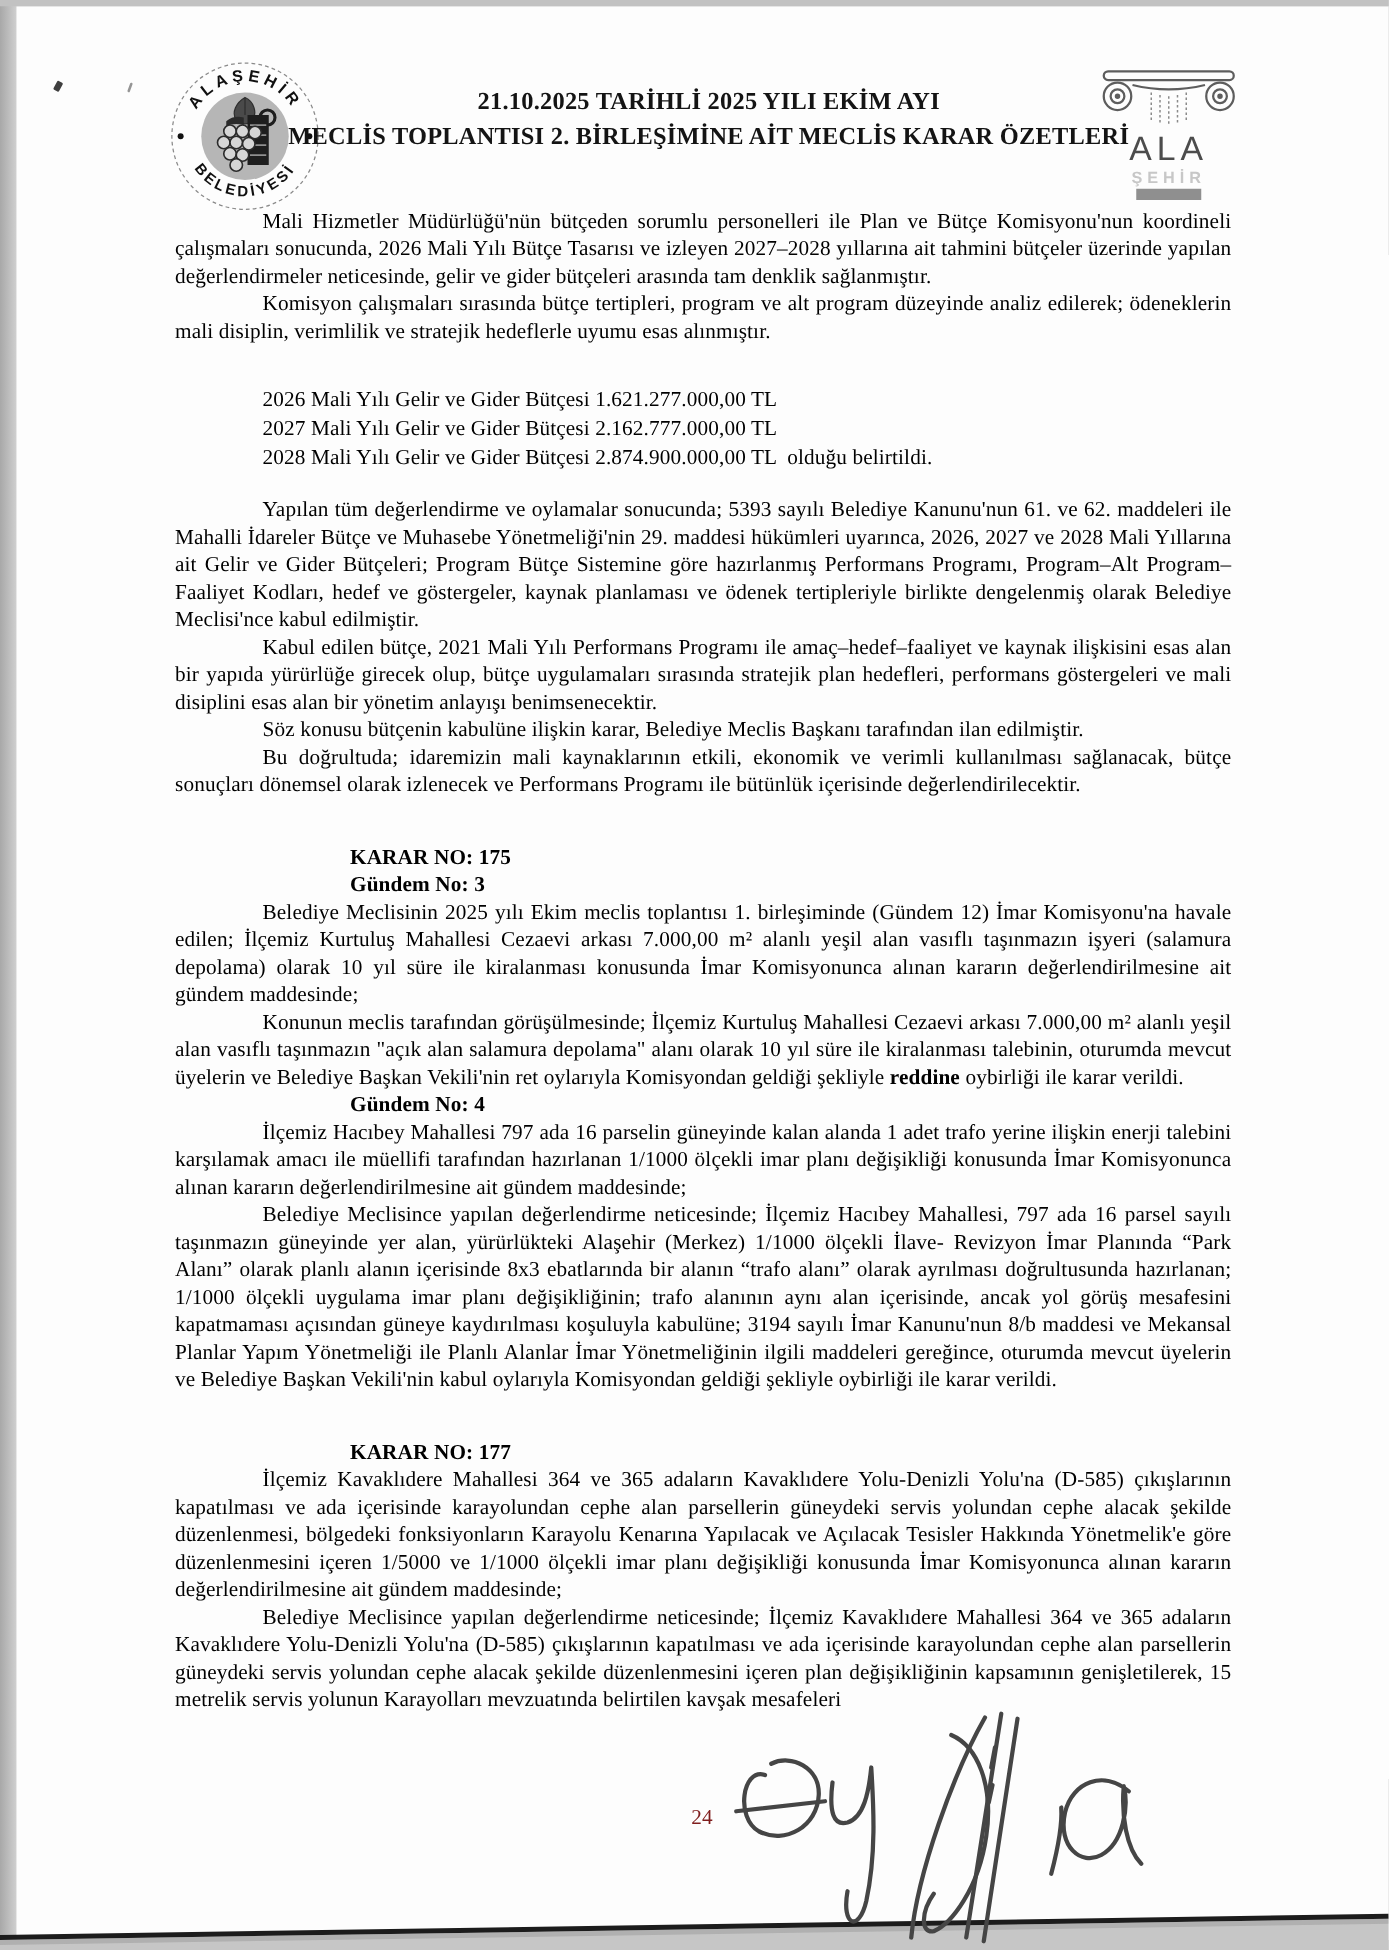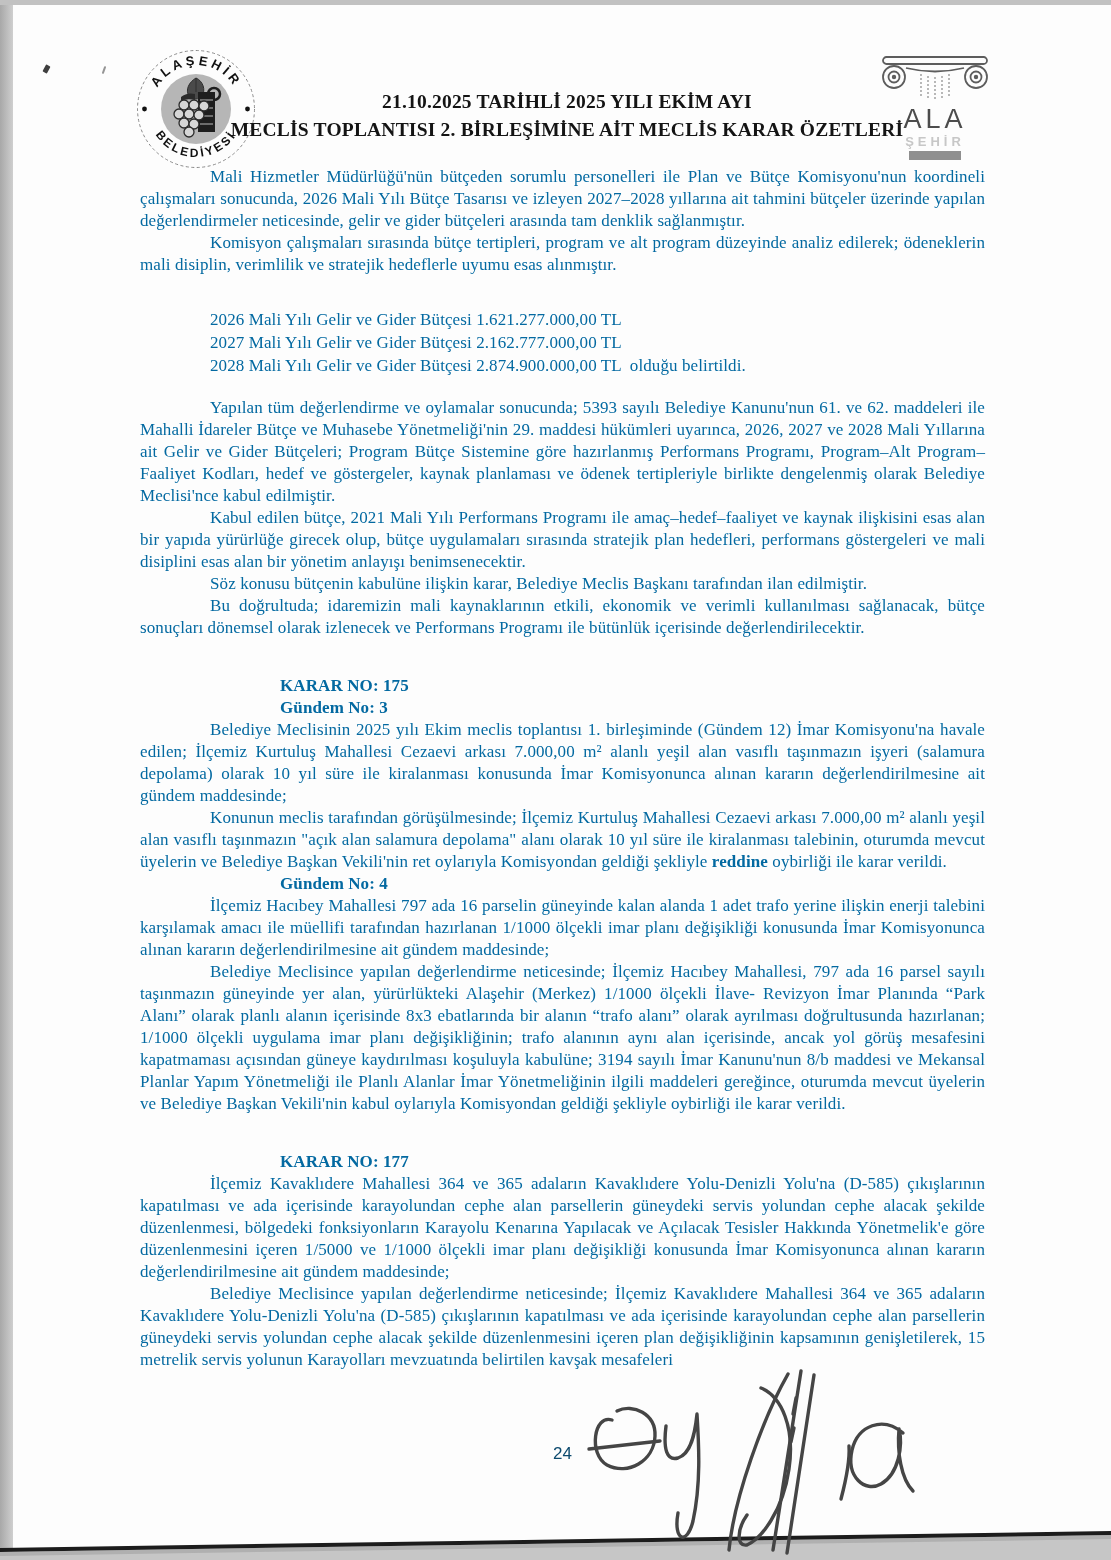--- a/index.html
+++ b/index.html
@@ -24,41 +24,41 @@
     position:absolute;left:0;top:1510px;width:1111px;height:50px;
   }
   .speck{position:absolute;background:#3f3f3f;border-radius:1px;}
   .speck.a{left:44px;top:65px;width:5px;height:8px;transform:rotate(28deg);}
   .speck.b{left:103px;top:66px;width:2px;height:8px;transform:rotate(20deg);opacity:.55;}
 
   
   .seal{position:absolute;left:135px;top:48px;width:122px;height:122px;z-index:1;}
   .citylogo{position:absolute;left:876px;top:52px;width:118px;height:122px;z-index:1;}
   .titleblock{
-    position:absolute;left:172px;top:88px;width:790px;z-index:2;
+    position:absolute;left:172px;top:68px;width:790px;z-index:2;
     text-align:center;font-weight:bold;font-size:19.5px;line-height:28px;
     color:#141414;letter-spacing:.2px;
   }
 
   
   .content{
     position:absolute;left:140px;top:166px;width:845px;z-index:2;
-    font-size:17px;line-height:22px;color:#0369a1;
+    font-size:17px;line-height:22px;color:#000000;
     text-align:justify;letter-spacing:.1px;
   }
   .content p{margin:0;text-indent:70px;}
   .budget{margin:32px 0 20px 70px;}
   .budget div{line-height:23px;white-space:pre;}
   .khead{font-weight:bold;padding-left:70px;margin:0;}
   .khead.first{margin-top:36px;}
   b.inline{font-weight:bold;}
 
   .pagenum{
     position:absolute;left:553px;top:1444px;z-index:3;
-    font-size:17px;color:#0c4a6e;font-family:Liberation Sans, sans-serif;
+    font-size:17px;color:#7f1d1d;font-family:Liberation Serif, serif;
   }
   .signatures{position:absolute;left:550px;top:1358px;width:430px;height:202px;z-index:4;pointer-events:none;}
 </style>
 </head>
 <body>
 
 <div class="sheet"></div>
 <div class="edge-left"></div>
 <div class="edge-top"></div>
 <svg class="scan-bottom" viewBox="0 0 1111 50" preserveAspectRatio="none">

